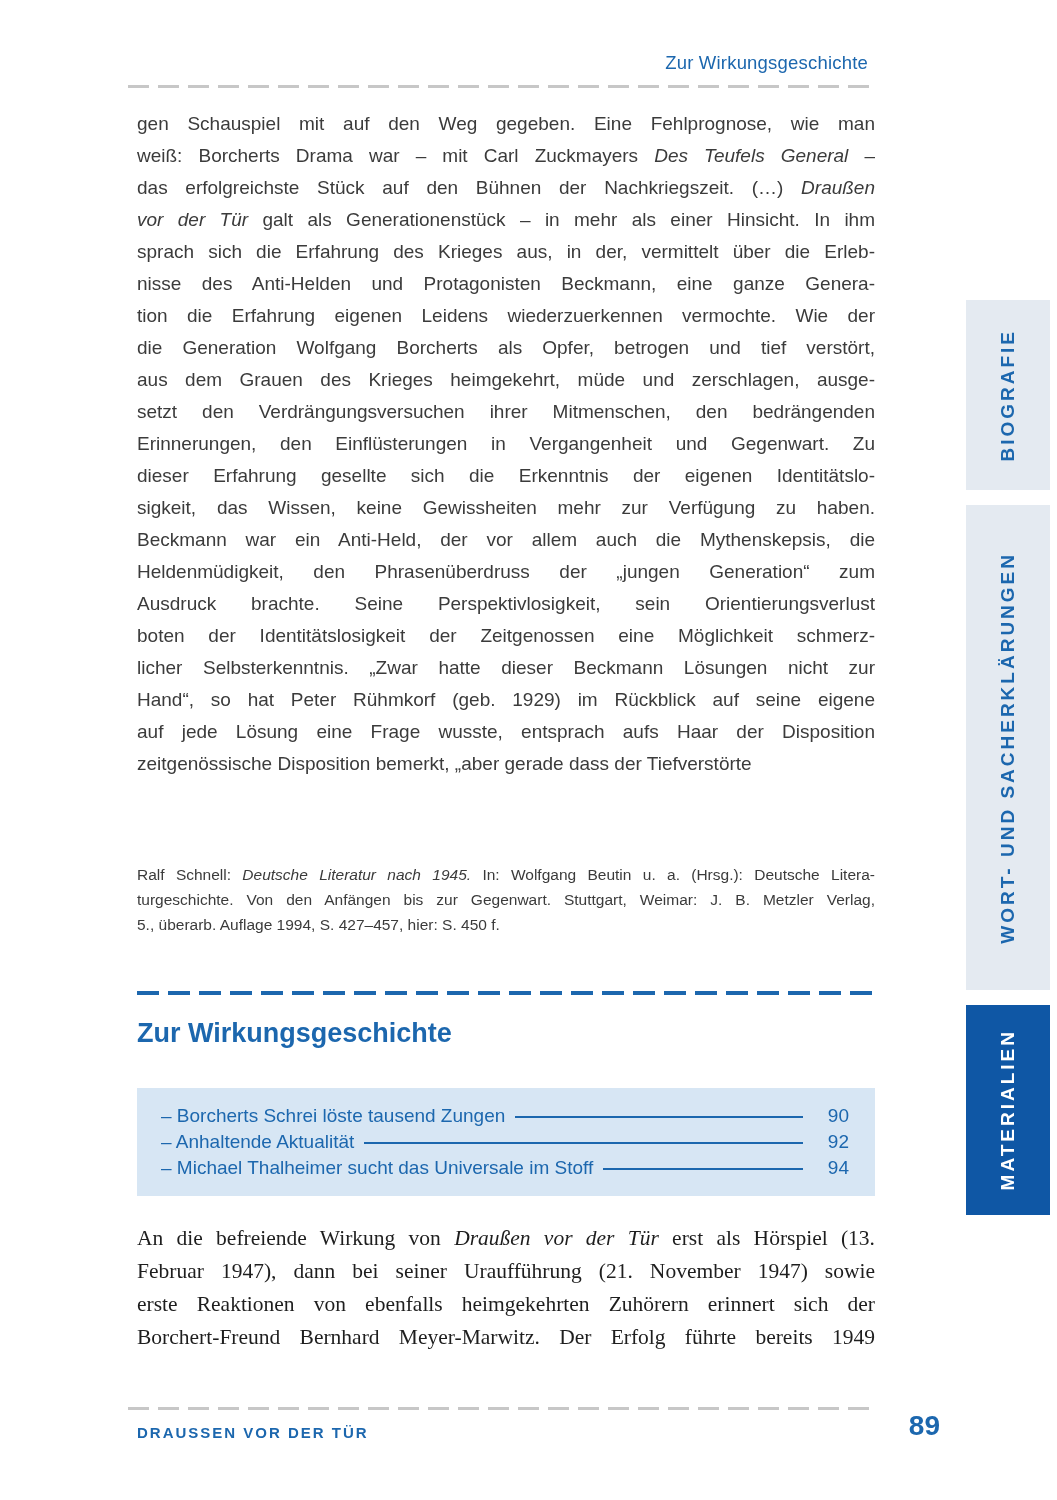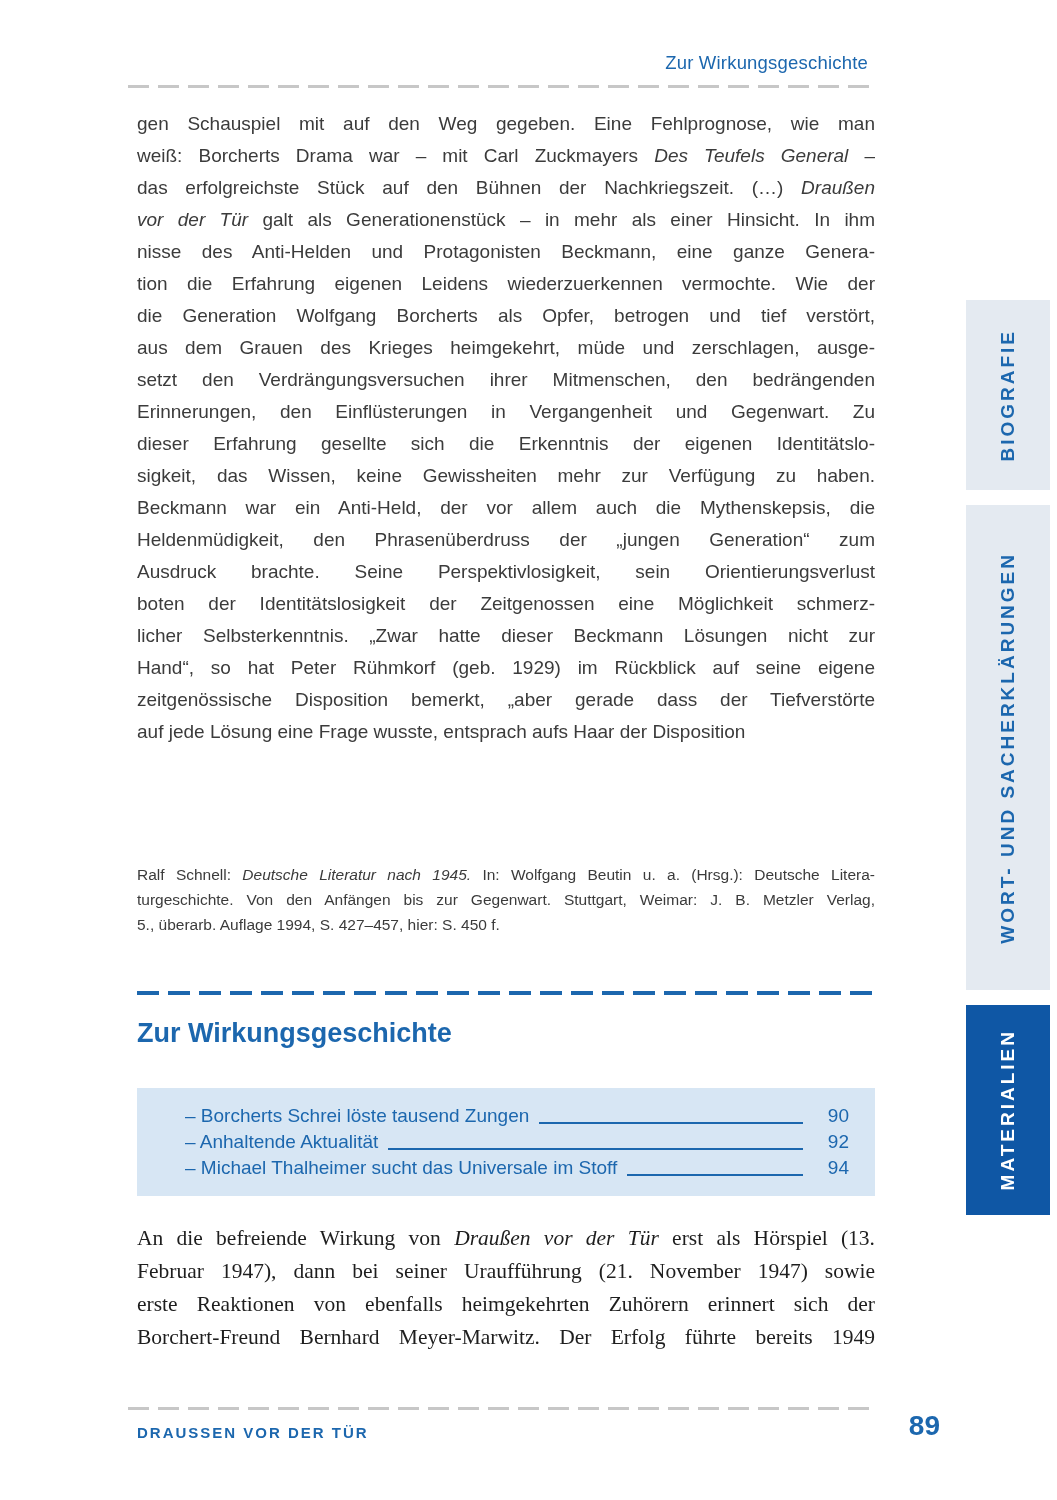--- a/index.html
+++ b/index.html
@@ -54,24 +54,23 @@
     font-size:27px; font-weight:bold; color:var(--blue);
   }
 
   
   .toc-box {
     position:absolute; left:137px; width:738px; top:1088px;
     box-sizing:border-box; background:var(--toc_bg);
     padding:15px 26px 15px 24px;
   }
   .toc-row {
-    display:flex; align-items:center;
+    display:flex; align-items:flex-start;
     font-size:19px; line-height:26px; color:var(--blue);
     cursor:pointer;
-    margin-left:24px;
   }
   .toc-label { white-space:nowrap; }
   .toc-leader {
     display:inline-block; flex:1; height:13px;
     border-bottom:2px solid var(--blue);
     margin:0 12px 0 10px;
   }
   .toc-page { width:34px; text-align:right; }
 
   
@@ -114,36 +113,37 @@
 <div class="page">
 
   <div class="running-head">Zur Wirkungsgeschichte</div>
   <div class="dash gray top-dash"></div>
 
   <div class="quote rich">
       <div class="rline"><span>gen Schauspiel mit auf den Weg gegeben. Eine Fehlprognose, wie man</span></div>
       <div class="rline"><span>weiß: Borcherts Drama war – mit Carl Zuckmayers </span><em>Des Teufels General</em><span> –</span></div>
       <div class="rline"><span>das erfolgreichste Stück auf den Bühnen der Nachkriegszeit. (…) </span><em>Draußen</em></div>
       <div class="rline"><em>vor der Tür</em><span> galt als Generationenstück – in mehr als einer Hinsicht. In ihm</span></div>
+      <div class="rline"><span>sprach sich die Erfahrung des Krieges aus, in der, vermittelt über die Erleb-</span></div>
       <div class="rline"><span>nisse des Anti-Helden und Protagonisten Beckmann, eine ganze Genera-</span></div>
       <div class="rline"><span>tion die Erfahrung eigenen Leidens wiederzuerkennen vermochte. Wie der</span></div>
       <div class="rline"><span>die Generation Wolfgang Borcherts als Opfer, betrogen und tief verstört,</span></div>
       <div class="rline"><span>aus dem Grauen des Krieges heimgekehrt, müde und zerschlagen, ausge-</span></div>
       <div class="rline"><span>setzt den Verdrängungsversuchen ihrer Mitmenschen, den bedrängenden</span></div>
       <div class="rline"><span>Erinnerungen, den Einflüsterungen in Vergangenheit und Gegenwart. Zu</span></div>
       <div class="rline"><span>dieser Erfahrung gesellte sich die Erkenntnis der eigenen Identitätslo-</span></div>
       <div class="rline"><span>sigkeit, das Wissen, keine Gewissheiten mehr zur Verfügung zu haben.</span></div>
       <div class="rline"><span>Beckmann war ein Anti-Held, der vor allem auch die Mythenskepsis, die</span></div>
       <div class="rline"><span>Heldenmüdigkeit, den Phrasenüberdruss der „jungen Generation“ zum</span></div>
       <div class="rline"><span>Ausdruck brachte. Seine Perspektivlosigkeit, sein Orientierungsverlust</span></div>
       <div class="rline"><span>boten der Identitätslosigkeit der Zeitgenossen eine Möglichkeit schmerz-</span></div>
       <div class="rline"><span>licher Selbsterkenntnis. „Zwar hatte dieser Beckmann Lösungen nicht zur</span></div>
       <div class="rline"><span>Hand“, so hat Peter Rühmkorf (geb. 1929) im Rückblick auf seine eigene</span></div>
+      <div class="rline"><span>auf jede Lösung eine Frage wusste, entsprach aufs Haar der Disposition</span></div>
       <div class="rline"><span>zeitgenössische Disposition bemerkt, „aber gerade dass der Tiefverstörte</span></div>
-      <div class="rline"><span>auf jede Lösung eine Frage wusste, entsprach aufs Haar der Disposition</span></div>
     </div>
 
   <div class="citation rich">
       <div class="rline"><span>Ralf Schnell: </span><em>Deutsche Literatur nach 1945.</em><span> In: Wolfgang Beutin u. a. (Hrsg.): Deutsche Litera-</span></div>
       <div class="rline"><span>turgeschichte. Von den Anfängen bis zur Gegenwart. Stuttgart, Weimar: J. B. Metzler Verlag,</span></div>
       <div class="rline"><span>5., überarb. Auflage 1994, S. 427–457, hier: S. 450 f.</span></div>
     </div>
 
   <div class="dash bluer section-dash"></div>
 

